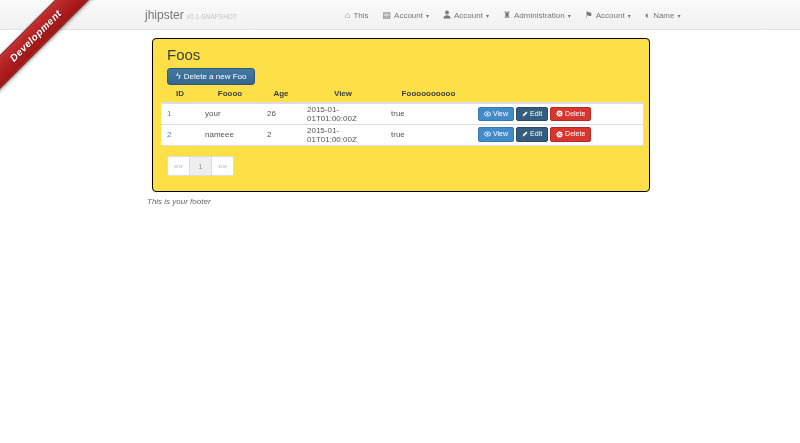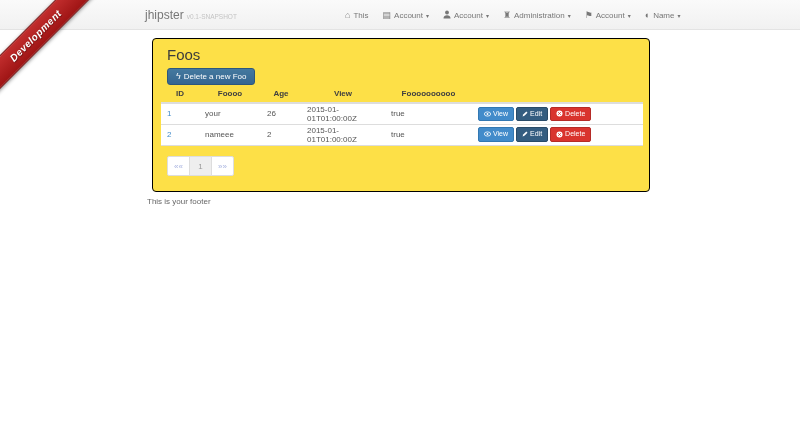--- a/index.html
+++ b/index.html
@@ -64,21 +64,21 @@
   
   .pager { position:absolute; left:14px; top:117px; display:flex; }
   .pg { min-width:23px; height:20px; display:flex; align-items:center;
         justify-content:center; background:#fff; border:1px solid #ddd;
         font-size:8px; color:#a9b4e0; cursor:pointer; margin-left:-1px; }
   .pg.first { margin-left:0; border-radius:2px 0 0 2px; }
   .pg.last  { border-radius:0 2px 2px 0; }
   .pg.current { background:#eee; color:#999; cursor:default; }
 
   
-  .footer-text { position:absolute; left:147px; top:197px; font-size:8px; color:#666; }
+  .footer-text { position:absolute; left:147px; top:197px; font-size:8px; color:#666;font-style:italic; }
 </style>
 </head>
 <body>
 
 <div class="stage">
 
   <div class="ribbon">Development</div>
 
   <div class="navbar">
     <a class="brand">

